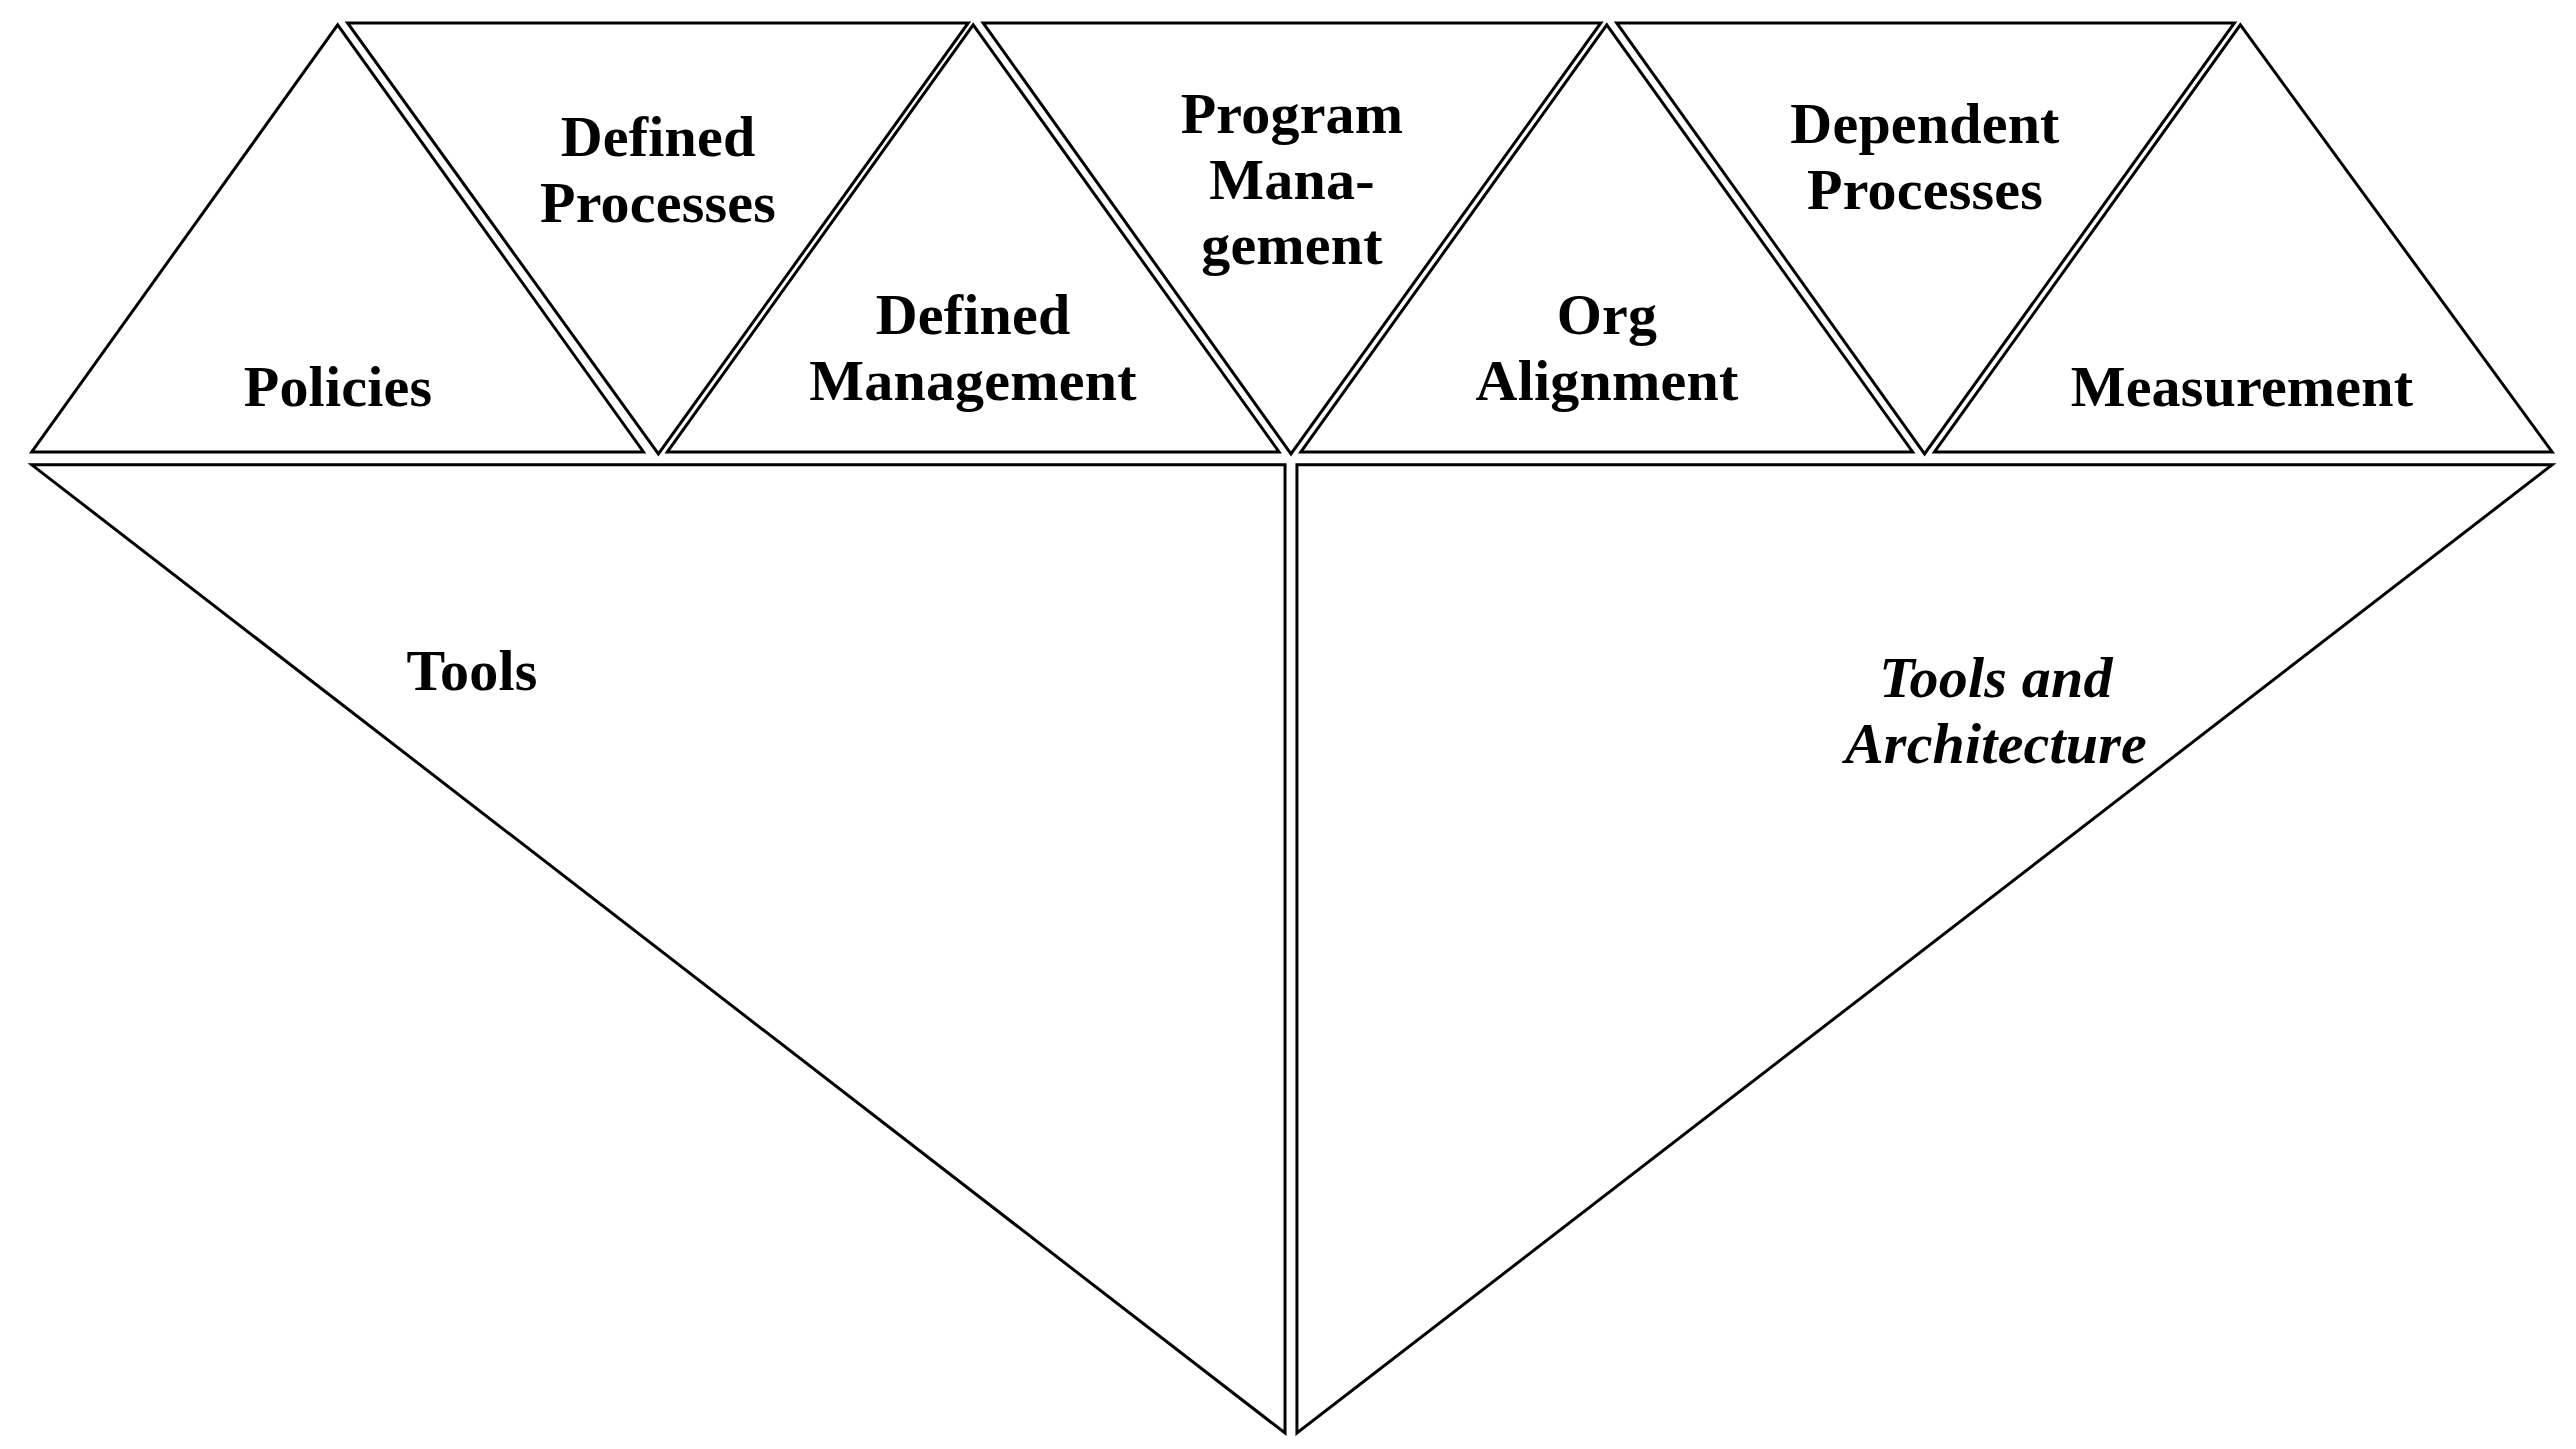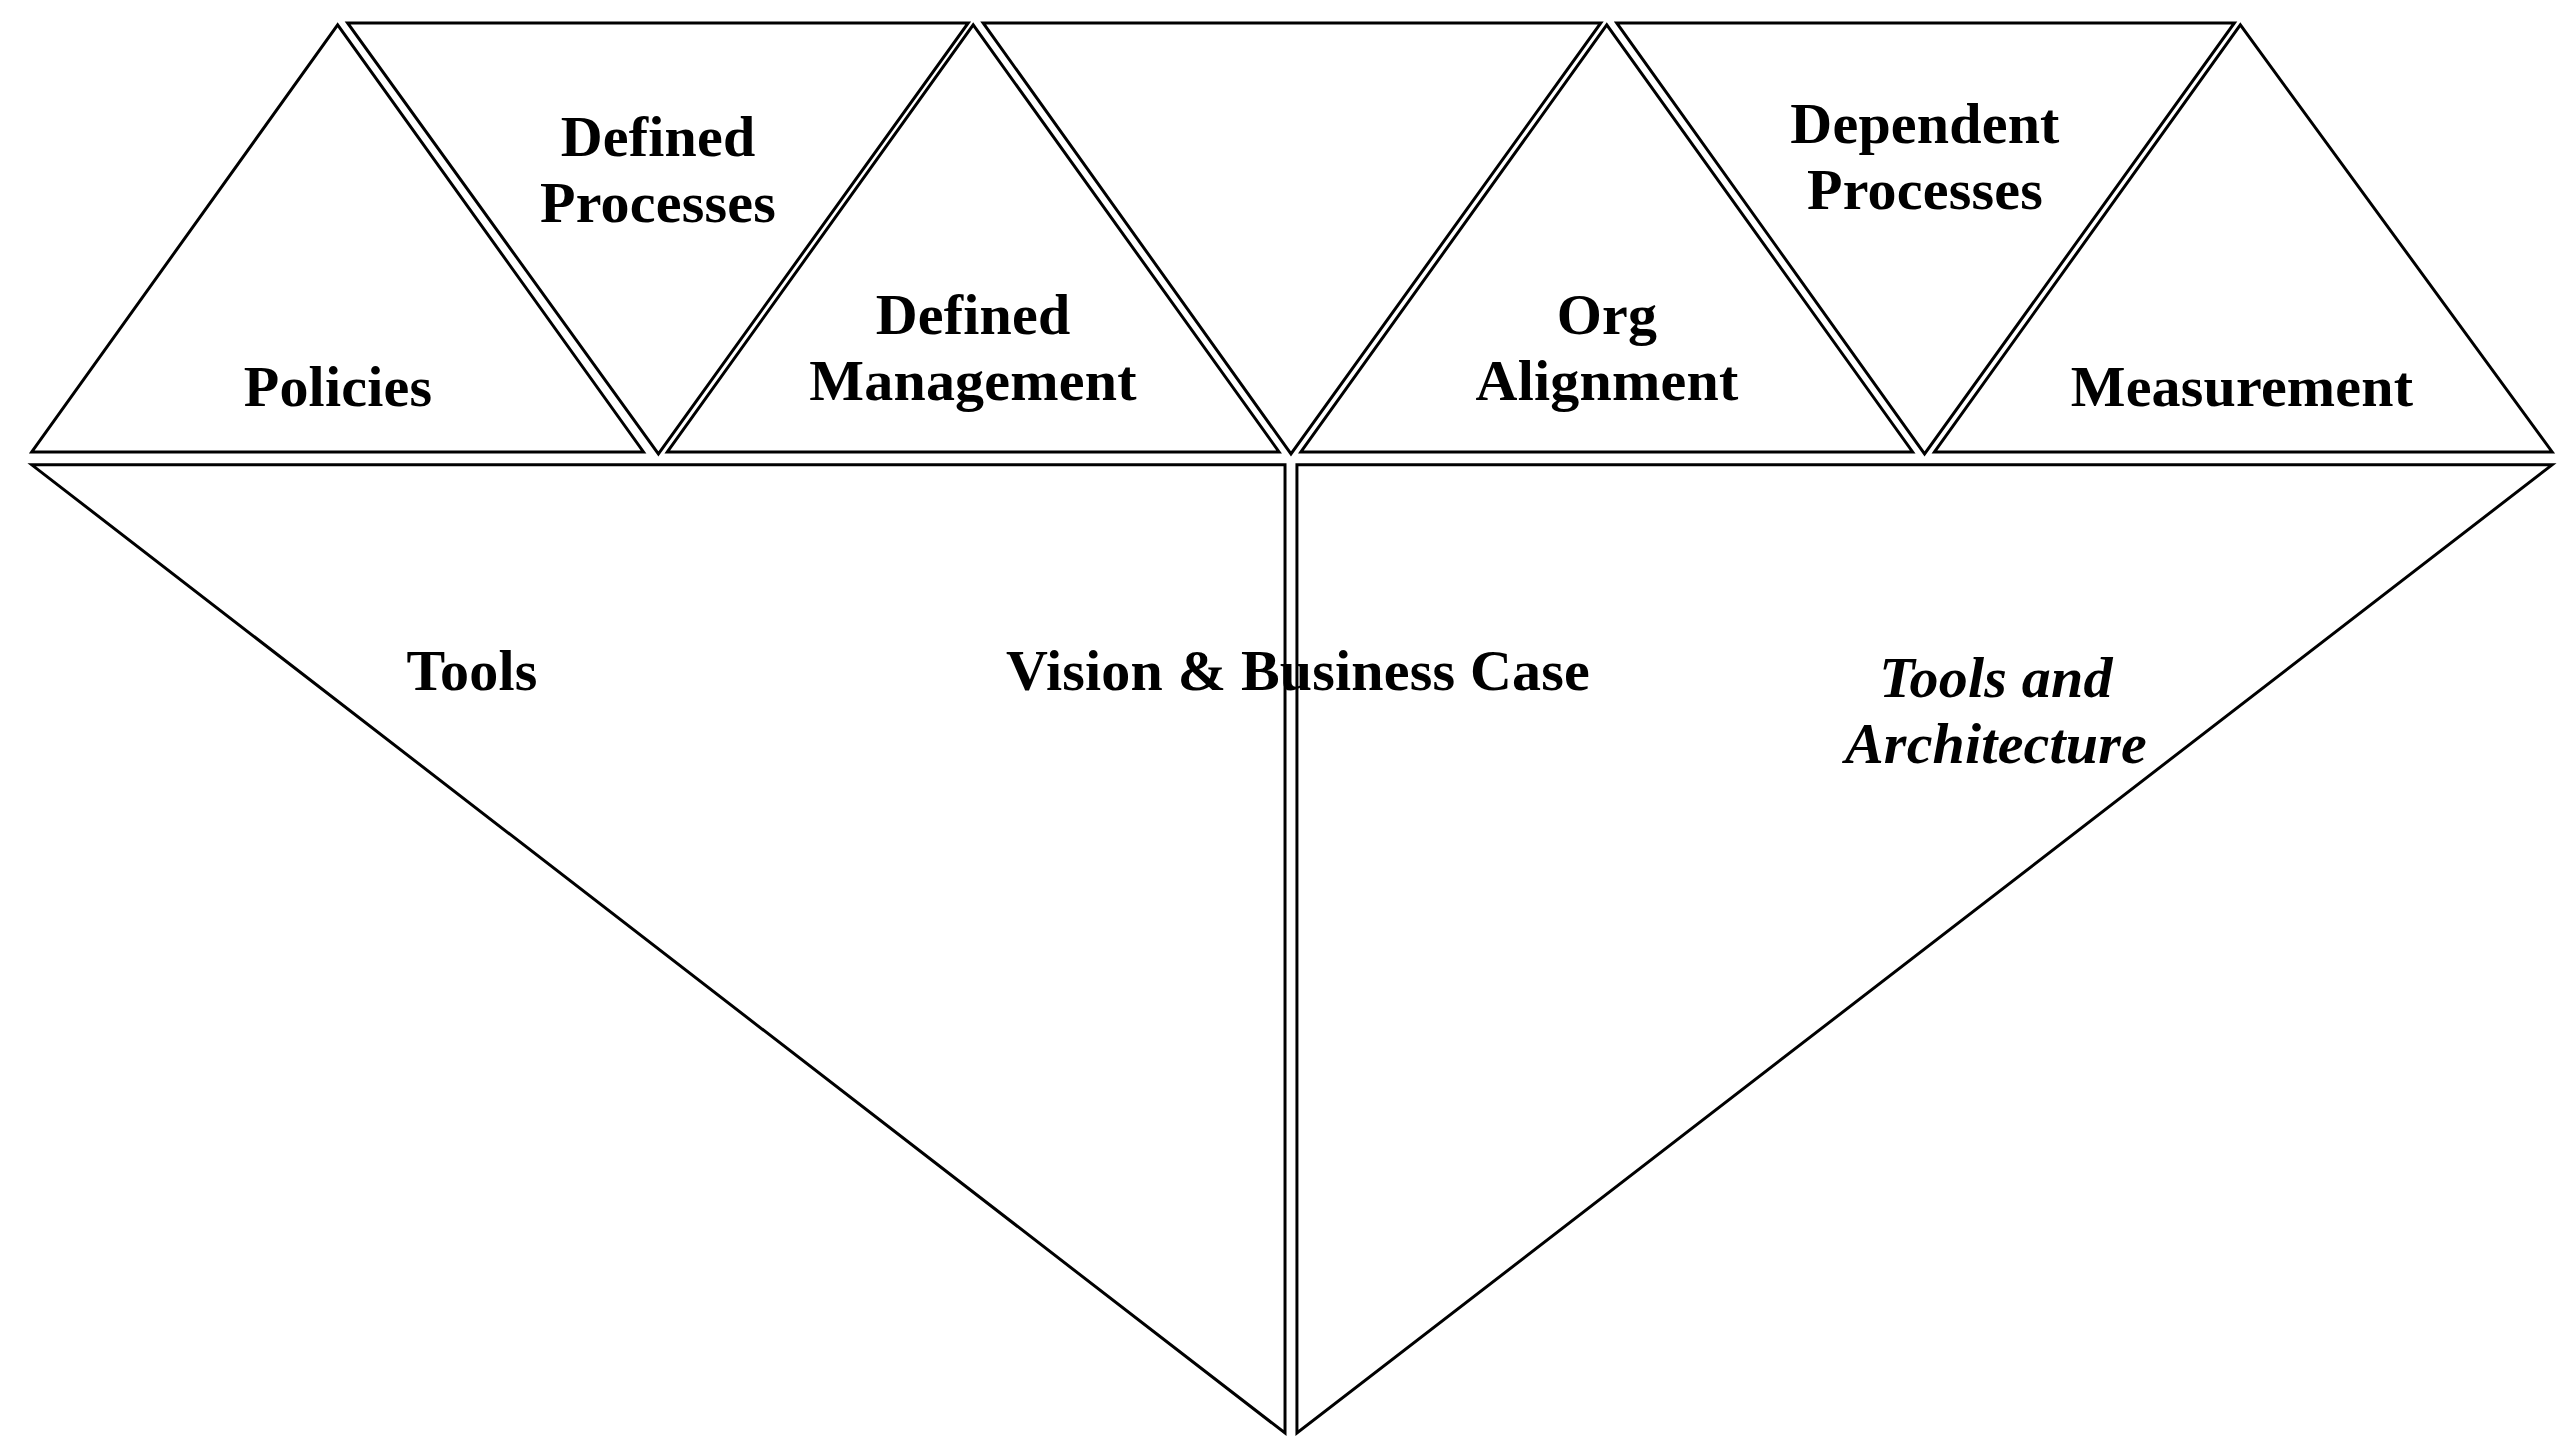--- a/index.html
+++ b/index.html
@@ -74,30 +74,32 @@
   </svg>
 
   <div class="facet-label" style="left:338px; top:387px;">Policies</div>
 
   <div class="facet-label" style="left:658px; top:157px;margin-top:13px;">Defined
 Processes</div>
 
   <div class="facet-label" style="left:973px; top:348px;">Defined
 Management</div>
 
+  <div class="facet-label" style="left:1292px; top:179px;">Program
+Mana-
+gement</div>
 
   <div class="facet-label" style="left:1607px; top:348px;">Org
 Alignment</div>
 
   <div class="facet-label" style="left:1925px; top:157px;">Dependent
 Processes</div>
 
   <div class="facet-label" style="left:2242px; top:387px;">Measurement</div>
 
   <div class="facet-label" style="left:472px; top:671px;">Tools</div>
 
-  <div class="facet-label" style="left:1298px; top:671px;">Vision &amp; Business Case</div>
 
   <div class="facet-label" style="left:1996px; top:711px;font-style:italic;">Tools and
 Architecture</div>
 
 </div>
 
 
 </body></html>

